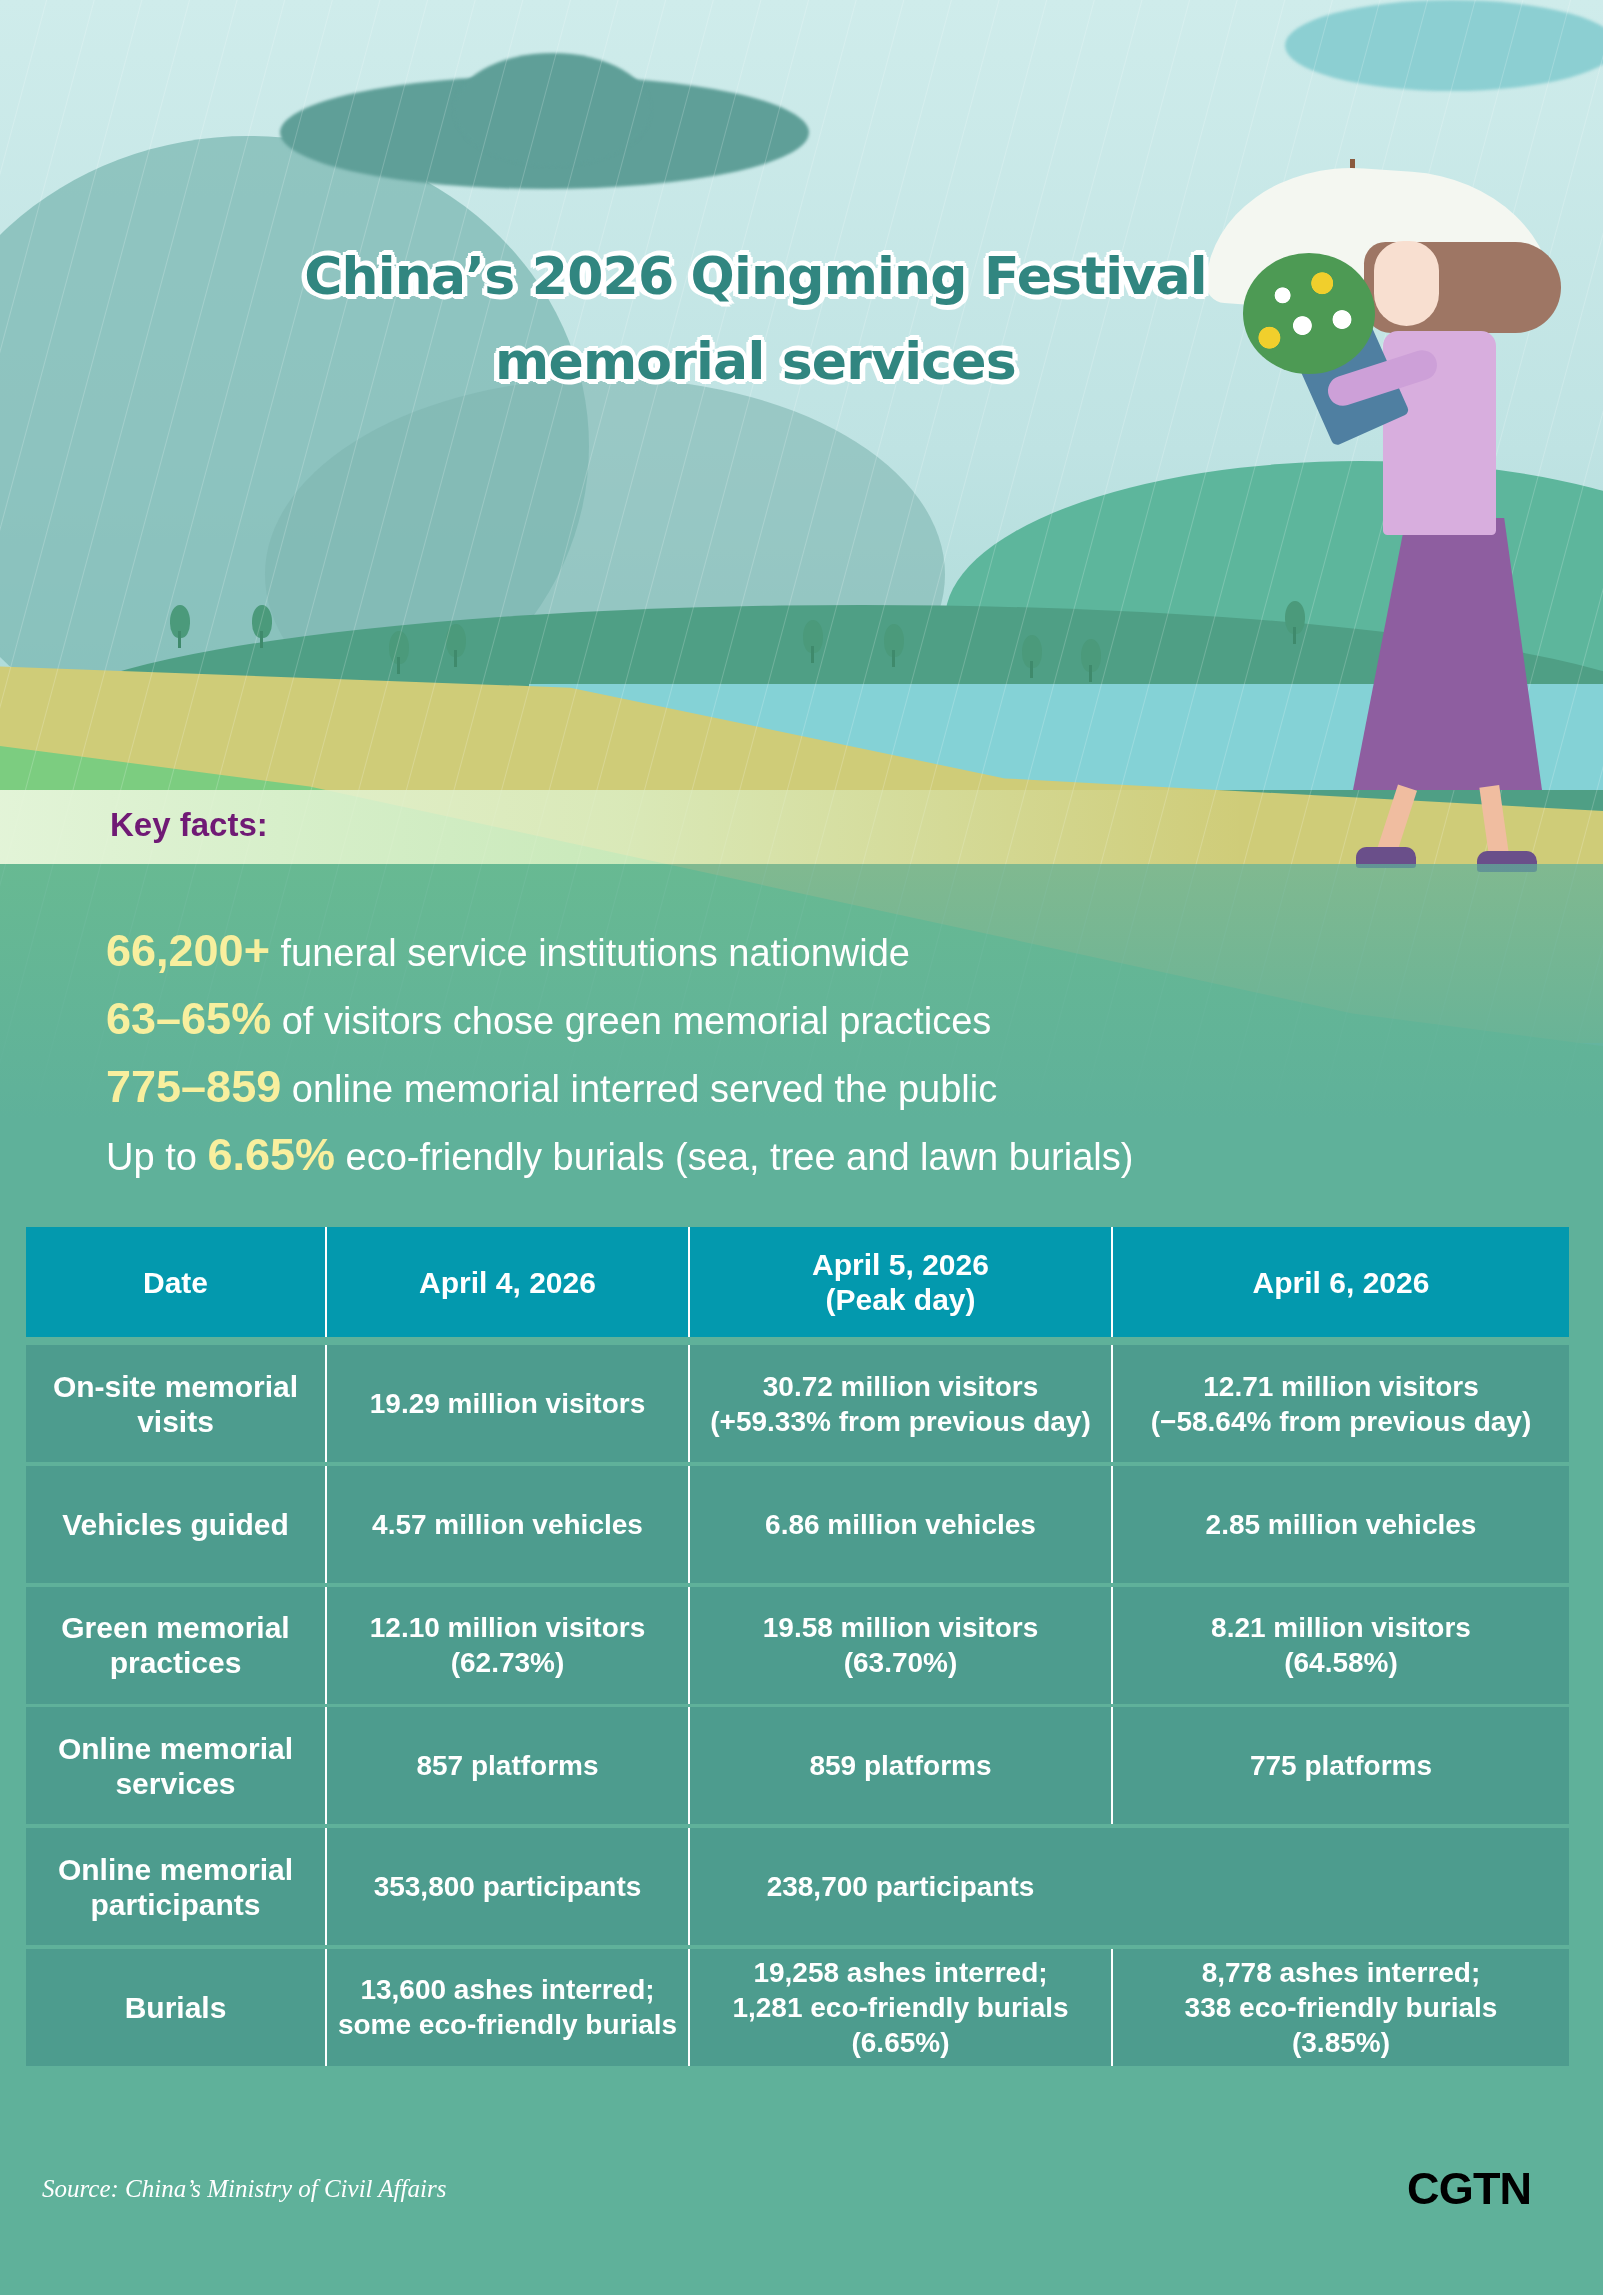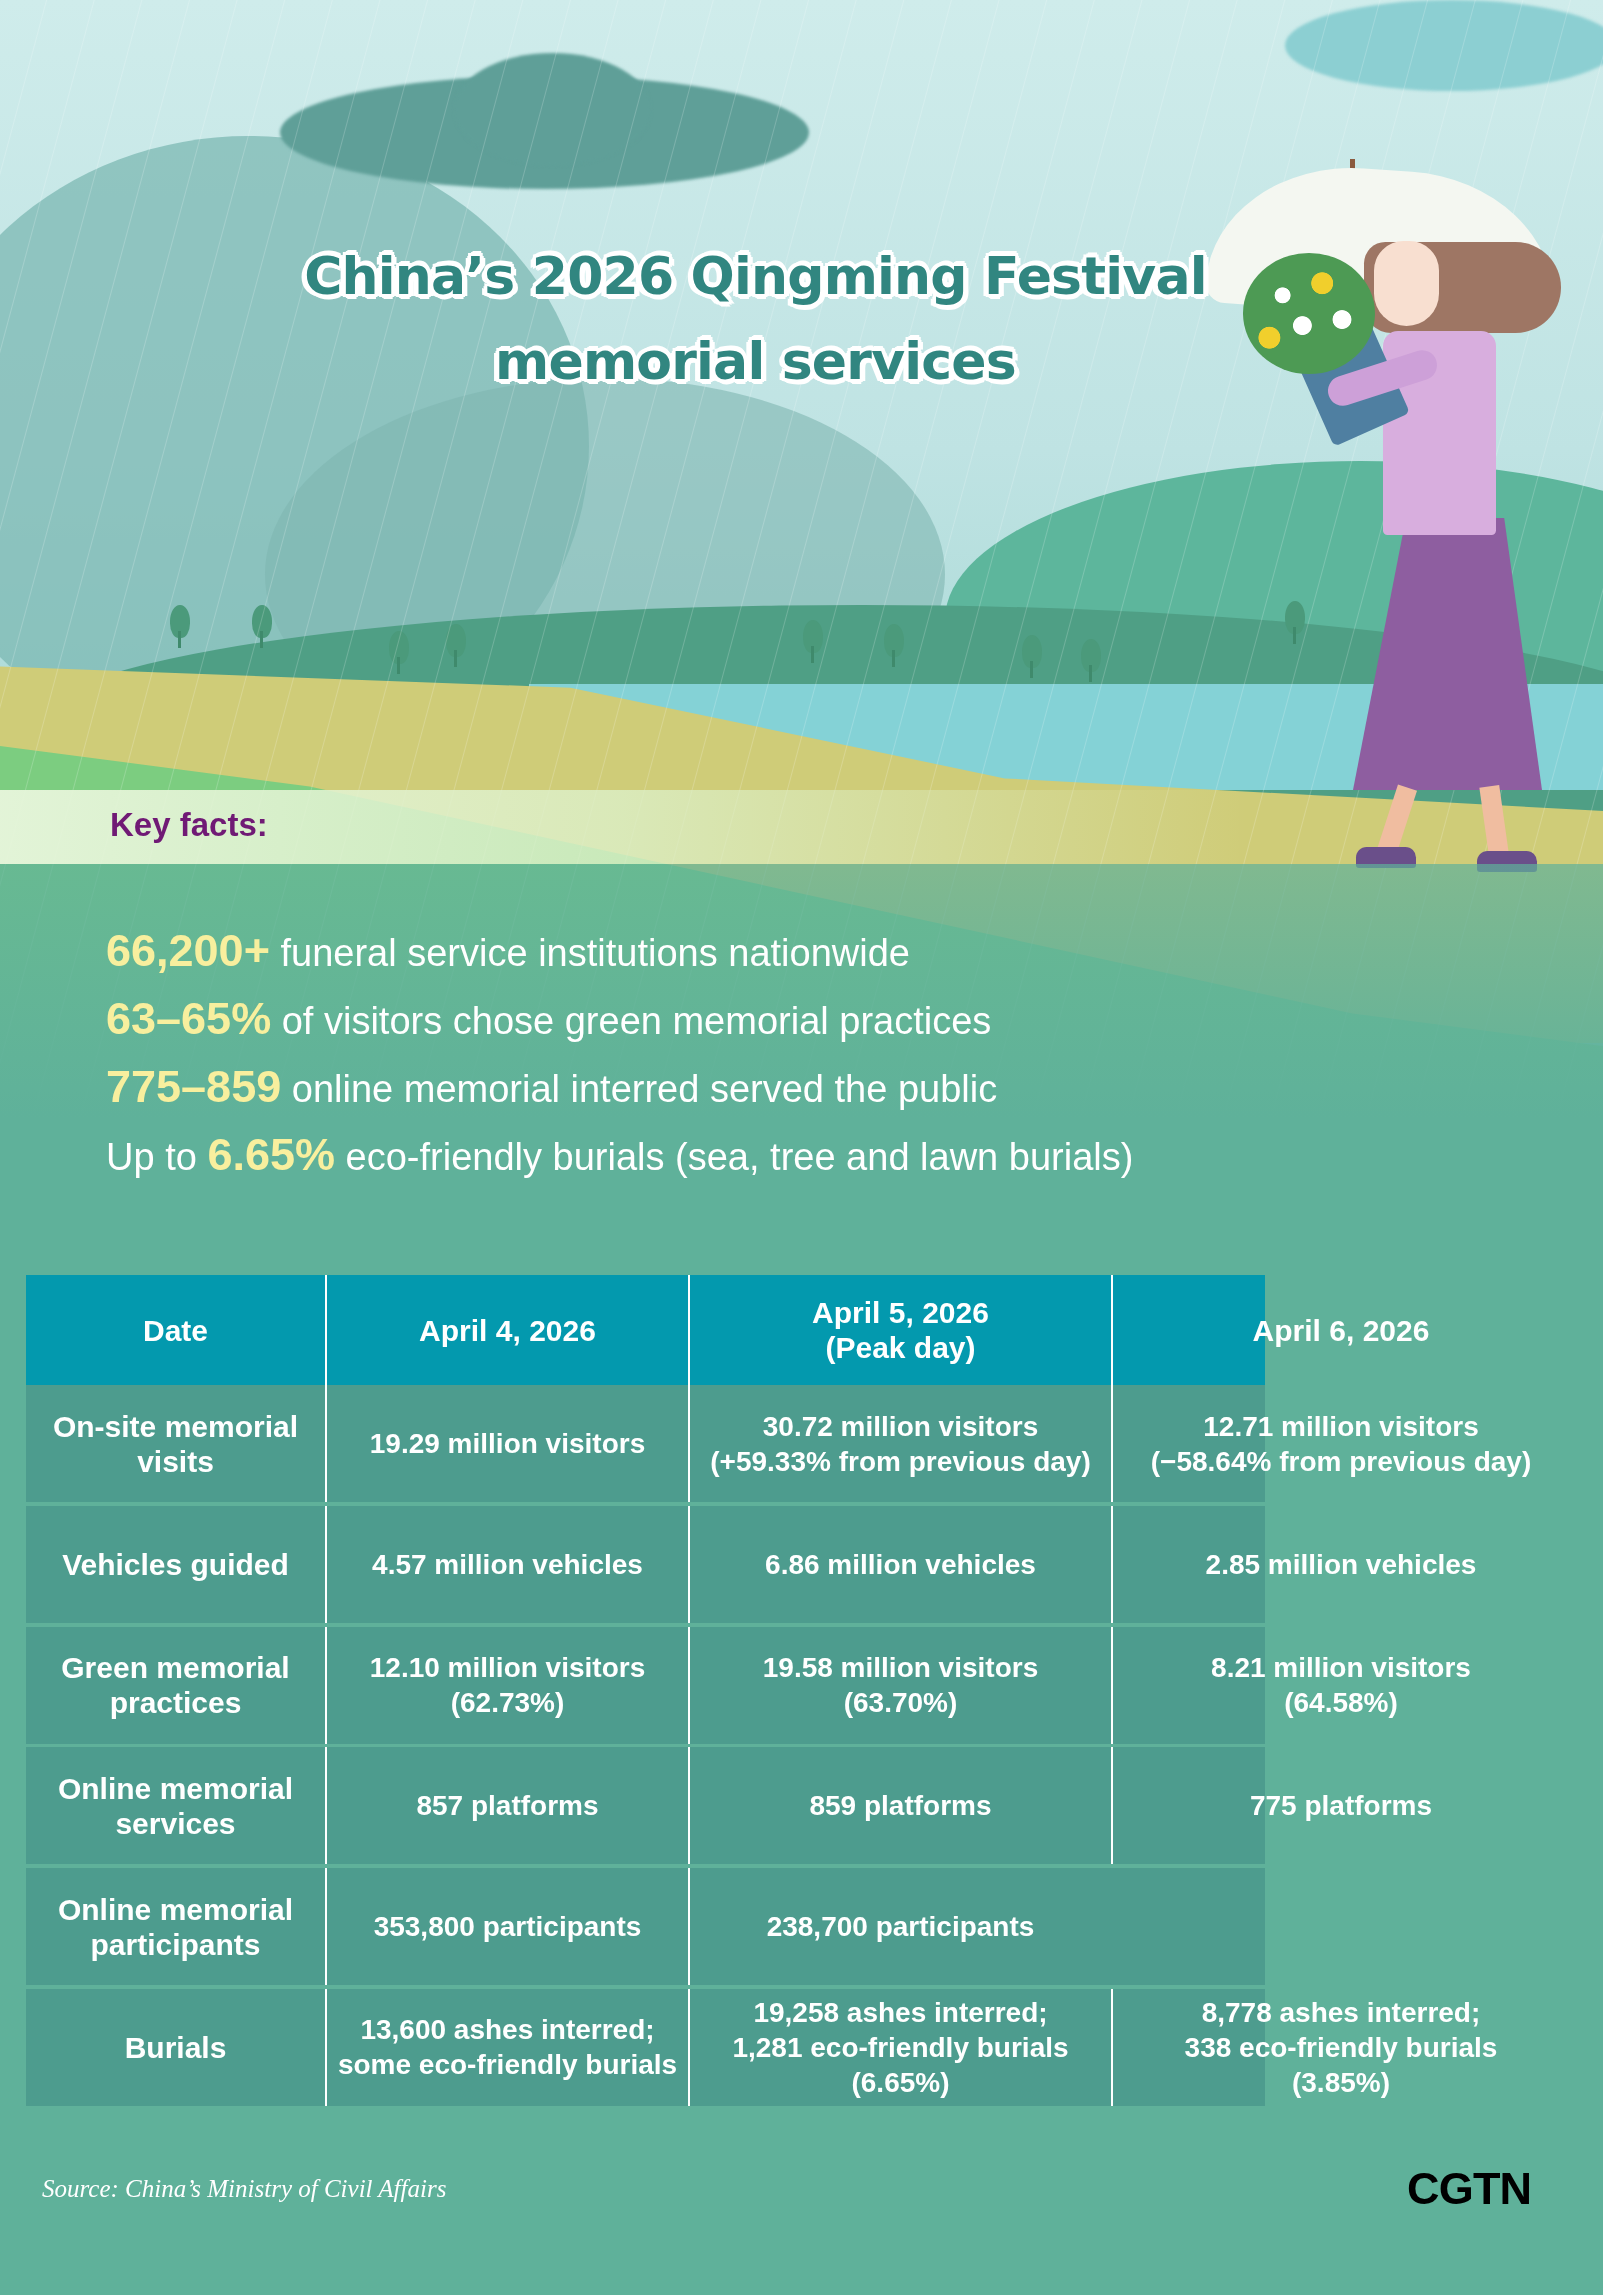--- a/index.html
+++ b/index.html
@@ -50,29 +50,29 @@
 
   
   .kf-band { position: absolute; left: 0; top: 790px; width: 1247px; height: 74px; background: linear-gradient(90deg, rgba(232,246,220,.95) 0%, rgba(220,240,200,.8) 50%, rgba(220,240,200,0) 100%); }
   .kf-label { position: absolute; left: 110px; top: 806px; font-size: 33px; font-weight: bold; color: #701a75; font-family: "Liberation Sans", sans-serif; }
   .facts-bg { position: absolute; left: 0; top: 864px; width: 1604px; height: 423px; background: linear-gradient(180deg, rgba(95,177,154,.7) 0%, #5fb19a 60%); }
   .facts { position: absolute; left: 106px; top: 918px; }
   .fact { font-size: 38px; line-height: 65px; color: #ffffff; white-space: nowrap; font-family: "Liberation Sans", sans-serif; }
   .fact .hl { color: #f8ef9e; font-weight: bold; font-size: 45px; }
 
   
-  .table { position: absolute; left: 26px; top: 1275px; width: 1239px; }
+  .table { position: absolute; left: 26px; top: 1227px; width: 1543px; }
   .row { display: grid; grid-template-columns: 299px 363px 423px 458px; }
   .row + .row { margin-top: 3.8px; }
   .cell { display: flex; align-items: center; justify-content: center; text-align: center; color: #fff; font-weight: bold; font-size: 28px; line-height: 35px; font-family: "Liberation Sans", sans-serif; white-space: pre-line; border-left: 2.3px solid #ffffff; }
   .cell:first-child { border-left: none; }
   .row.head { height: 110px; background: #0399ae; margin-bottom: 0; }
   .row.head .cell { font-size: 30px; }
   .row.body { height: 117px; background: #4d9c8e; }
-  .row.body.first { margin-top: 0; }
+  .row.body.first { margin-top: 8px; }
   .row.body .cell.label { font-size: 30px; line-height: 35px; }
 
   
   .source { position: absolute; left: 42px; top: 2175px; font-size: 25px; font-style: italic; color: #fff; font-family: Liberation Serif, serif; }
   .logo { position: absolute; left: 1407px; top: 2163px; font-size: 45px; font-weight: bold; color: #000000; font-family: "Liberation Sans", sans-serif; letter-spacing: -0.8px; }
 </style>
 </head>
 <body>
 
 <div class="scene">

